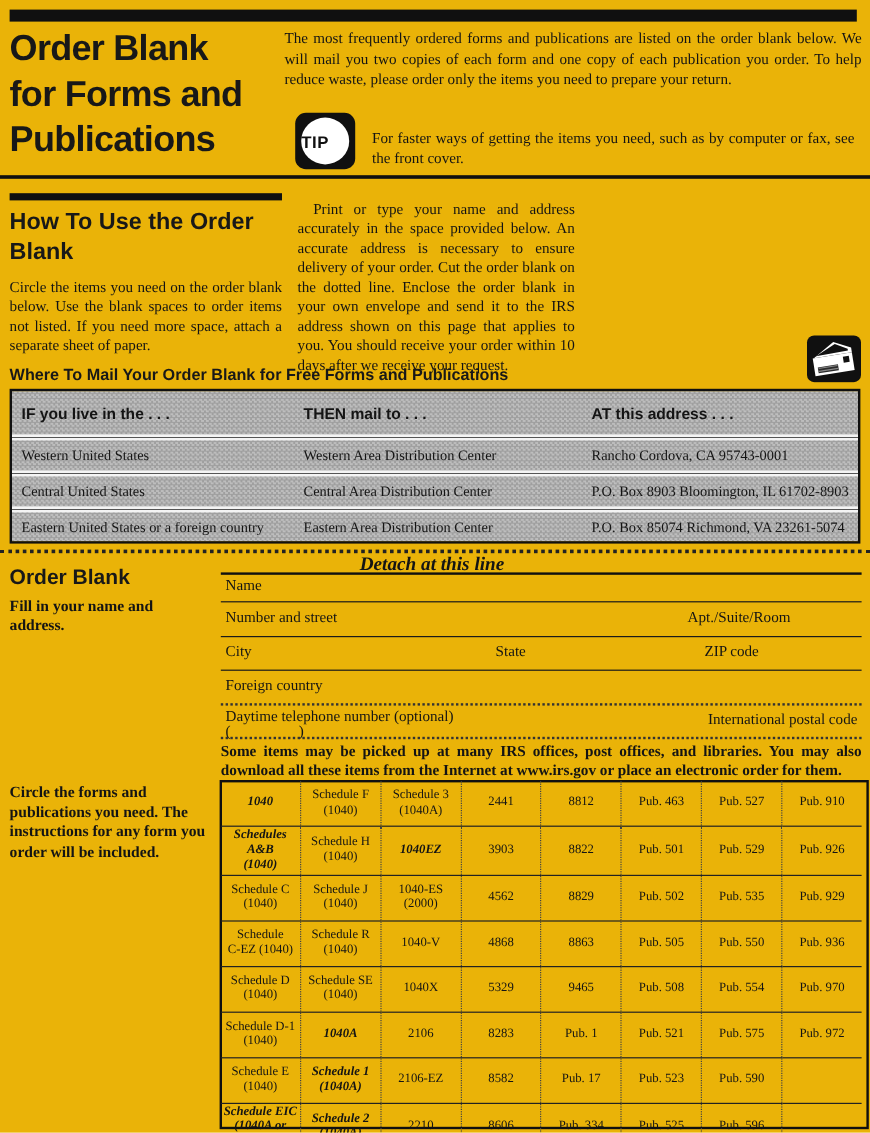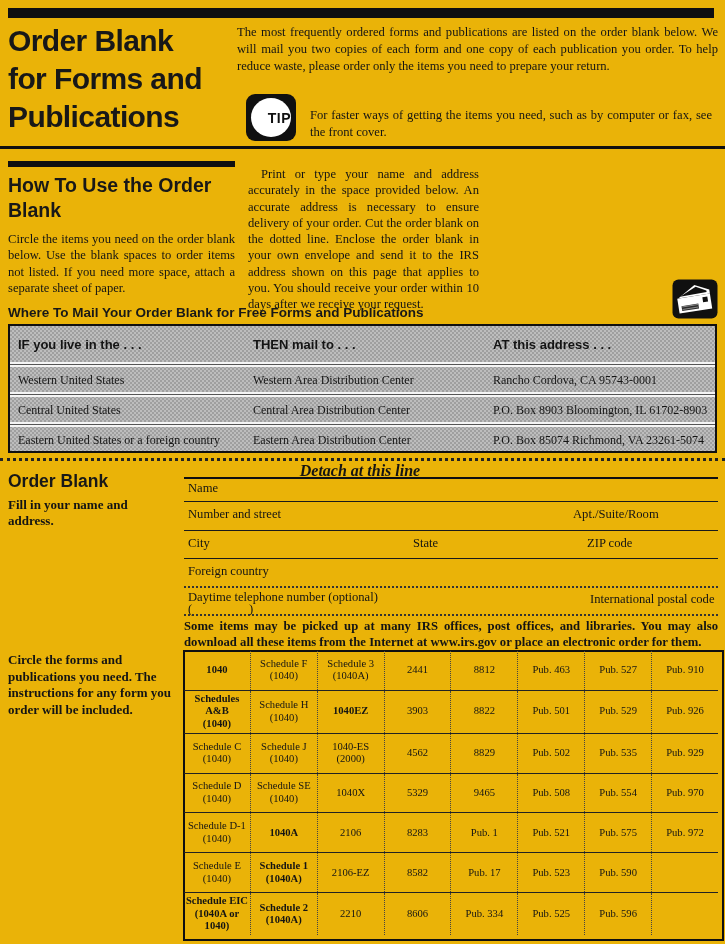--- a/index.html
+++ b/index.html
@@ -1,30 +1,30 @@
 <!DOCTYPE html>
 <html><head>
 <meta charset="utf-8">
 <style>
   html,body{margin:0;padding:0;background:#fff;}
   #page{position:relative;width:725px;height:944px;background:#eab308;color:#141414;
         font-family:"Liberation Serif",serif;overflow:hidden;}
   .abs{position:absolute;}
   .sans{font-family:"Liberation Sans",sans-serif;}
   .just{text-align:justify;}
-  .b{font-weight:bold;}
+  .b{font-weight:bold;font-style:italic;}
 
   
   #top-bar{left:8px;top:8px;width:706px;height:10px;background:#101010;}
   #masthead{left:8px;top:22px;width:230px;font-weight:bold;font-size:30px;line-height:38px;
             letter-spacing:-0.6px;white-space:pre-line;color:#181818;}
   #intro{left:237px;top:24px;width:481px;font-size:12.6px;line-height:17px;}
   #tip-icon{left:246px;top:94px;width:50px;height:47px;background:#101010;border-radius:9px;}
   #tip-icon .circle{position:absolute;left:5px;top:4px;width:40px;height:39px;background:#fff;
-            border-radius:50%;display:flex;align-items:center;justify-content:flex-end;}
+            border-radius:50%;display:flex;align-items:center;justify-content:flex-start;}
   #tip-icon .tip-txt{font-family:"Liberation Sans",sans-serif;font-weight:bold;font-size:14px;
             letter-spacing:0.5px;color:#101010;}
   #tip-text{left:310px;top:107px;width:402px;font-size:12.6px;line-height:17px;}
   #rule-1{left:0;top:146px;width:725px;height:3px;background:#101010;}
 
   
   #howto-bar{left:8px;top:161px;width:227px;height:6px;background:#101010;}
   #howto-heading{left:8px;top:173px;width:232px;font-weight:bold;font-size:19.5px;line-height:25px;color:#181818;}
   #howto-body{left:8px;top:231px;width:227px;font-size:12.6px;line-height:16.4px;}
   #howto-right{left:248px;top:166px;width:231px;font-size:12.6px;line-height:16.3px;text-indent:13px;}
@@ -202,20 +202,32 @@
 (1040)</td>
             <td>1040-ES
 (2000)</td>
             <td>4562</td>
             <td>8829</td>
             <td>Pub. 502</td>
             <td>Pub. 535</td>
             <td>Pub. 929</td>
           </tr>
           <tr>
+            <td>Schedule
+C-EZ (1040)</td>
+            <td>Schedule R
+(1040)</td>
+            <td>1040-V</td>
+            <td>4868</td>
+            <td>8863</td>
+            <td>Pub. 505</td>
+            <td>Pub. 550</td>
+            <td>Pub. 936</td>
+          </tr>
+          <tr>
             <td>Schedule D
 (1040)</td>
             <td>Schedule SE
 (1040)</td>
             <td>1040X</td>
             <td>5329</td>
             <td>9465</td>
             <td>Pub. 508</td>
             <td>Pub. 554</td>
             <td>Pub. 970</td>

